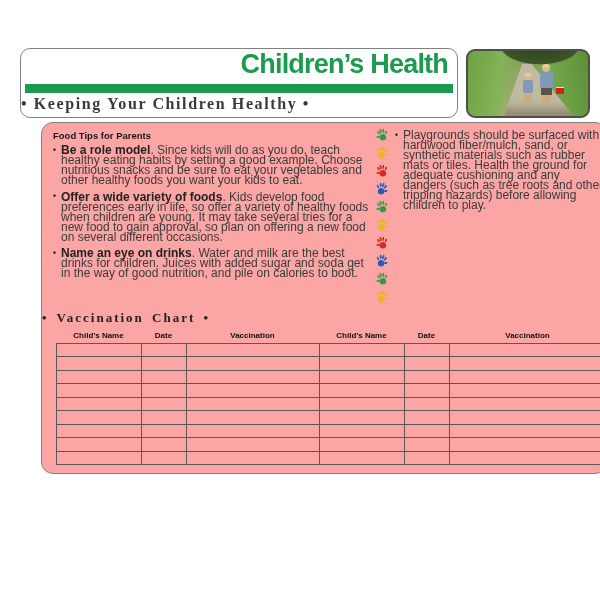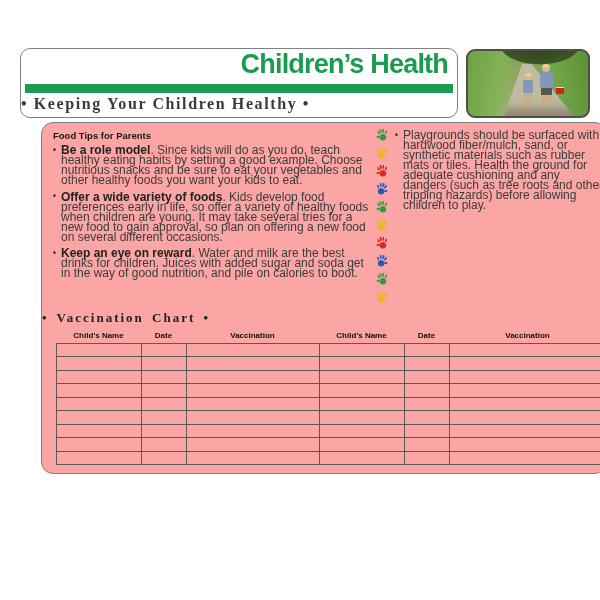--- a/index.html
+++ b/index.html
@@ -96,21 +96,21 @@
     <div class="bucket" style="left:88px;top:36px;"></div>
   </div>
 
   <div class="main-box">
 
     <div class="left-col">
       <div class="sec-heading">Food Tips for Parents</div>
       <ul class="tips" id="food-tips-list">
           <li><span class="lead">Be a role model</span>. Since kids will do as you do, teach healthy eating habits by setting a good example. Choose nutritious snacks and be sure to eat your vegetables and other healthy foods you want your kids to eat.</li>
           <li><span class="lead">Offer a wide variety of foods</span>. Kids develop food preferences early in life, so offer a variety of healthy foods when children are young. It may take several tries for a new food to gain approval, so plan on offering a new food on several different occasions.</li>
-          <li><span class="lead">Keep an eye on reward</span>. Water and milk are the best drinks for children. Juices with added sugar and soda get in the way of good nutrition, and pile on calories to boot.</li>
+          <li><span class="lead">Name an eye on drinks</span>. Water and milk are the best drinks for children. Juices with added sugar and soda get in the way of good nutrition, and pile on calories to boot.</li>
         </ul>
     </div>
 
     <div class="hand-col" id="handprints">
         <div class="hand">
           <svg viewBox="0 0 24 26" width="14" height="14" style="transform:rotate(-20deg)">
      <g fill="#2f9e41">
        <ellipse cx="12" cy="17.5" rx="6.2" ry="5.8"></ellipse>
        <ellipse cx="3.8" cy="14" rx="1.8" ry="3.1" transform="rotate(-52 3.8 14)"></ellipse>
        <ellipse cx="7.6" cy="7" rx="1.8" ry="3.8" transform="rotate(-20 7.6 7)"></ellipse>

